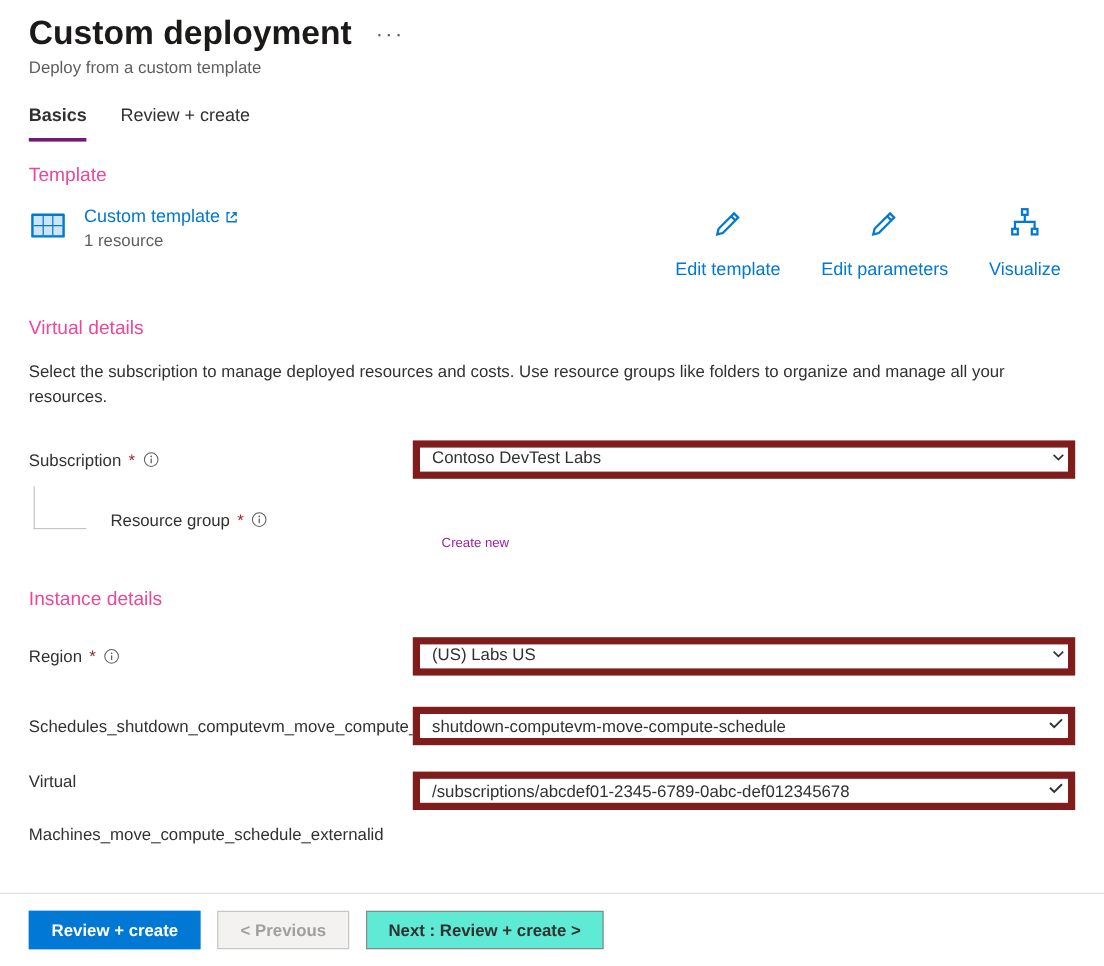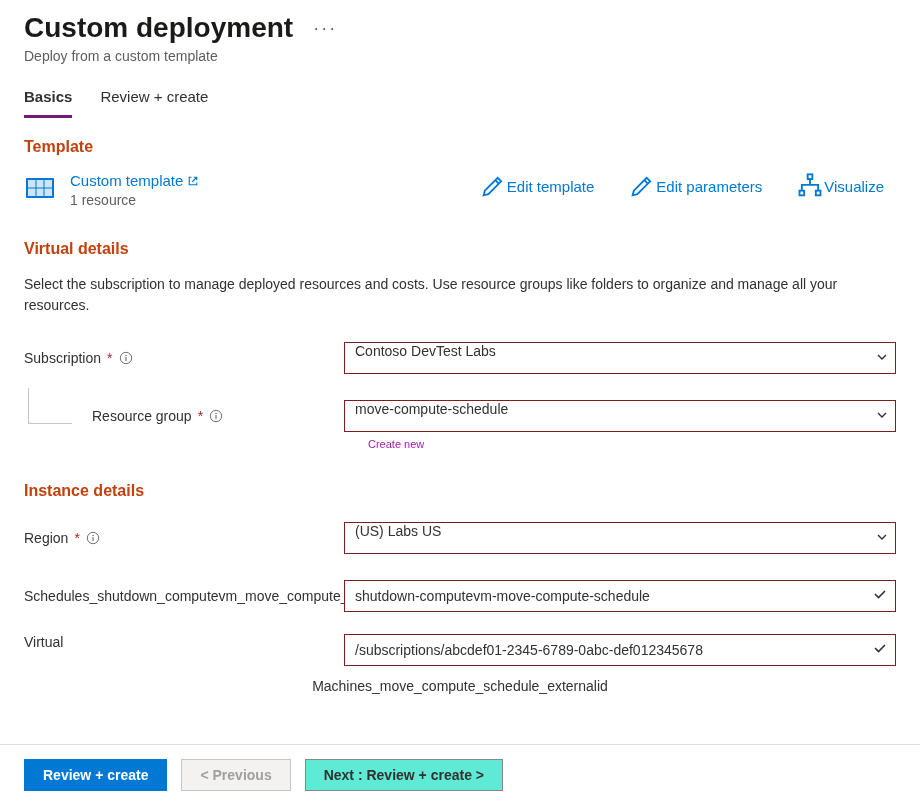--- a/index.html
+++ b/index.html
@@ -5,40 +5,40 @@
   * { box-sizing: border-box; margin: 0; padding: 0; font-family: "Segoe UI", -apple-system, sans-serif; }
   body { background: #fff; color: #323130; width: 920px; height: 805px; overflow: hidden; position: relative; }
   .page { padding: 0 24px; }
   .title-row { display: flex; align-items: center; gap: 20px; padding-top: 12px; }
   .title { font-size: 28px; font-weight: 600; color: #1b1a19; }
   .title-more { color: #605e5c; font-size: 18px; cursor: pointer; letter-spacing: 2px; }
   .subtitle { color: #605e5c; font-size: 14px; margin-top: 4px; margin-bottom: 24px; }
   .tabs { display: flex; gap: 28px; border-bottom: none; margin-bottom: 20px; }
   .tab { font-size: 15px; color: #323130; padding-bottom: 10px; cursor: pointer; }
   .tab.active { color: #323130; font-weight: 600; border-bottom: 3px solid #701a75; }
-  .section-header { font-size: 16px; font-weight: 700; margin-bottom: 16px; color: #c2410c; }
+  .section-header { font-size: 16px; font-weight: 400; margin-bottom: 16px; color: #ec4899; }
   .section-header.mt { margin-top: 32px; }
   .template-row { display: flex; align-items: flex-start; gap: 0; margin-bottom: 24px; margin-top: 16px; }
   .template-left { display: flex; gap: 14px; align-items: flex-start; }
   .template-icon { width: 32px; height: 32px; flex-shrink: 0; }
   .template-link { color: #0078d4; font-size: 15px; text-decoration: none; cursor: pointer; display: inline-flex; align-items: center; gap: 4px; }
   .ext-icon { width: 12px; height: 12px; }
   .resource-count { color: #605e5c; font-size: 14px; margin-top: 2px; }
   .template-actions { display: flex; gap: 34px; margin-left: auto; padding-right: 12px; }
-  .action { display: flex; flex-direction: row; align-items: center; gap: 0; cursor: pointer; }
+  .action { display: flex; flex-direction: column; align-items: center; gap: 16px; cursor: pointer; }
   .action-icon { width: 28px; height: 28px; color: #0078d4; }
   .action-label { color: #0078d4; font-size: 15px; }
   .desc { color: #323130; font-size: 14px; line-height: 1.5; max-width: 870px; margin-bottom: 22px; }
   .form-row { display: flex; align-items: center; margin-bottom: 0; min-height: 40px; }
   .form-label { width: 320px; flex-shrink: 0; font-size: 14px; color: #323130; display: flex; align-items: center; gap: 6px; line-height: 1.3; word-break: break-word; }
   .star { color: #a4262c; }
   .info-icon { width: 14px; height: 14px; color: #605e5c; cursor: pointer; flex-shrink: 0; }
   .form-ctrl { flex: 1; position: relative; }
   .select, .input {
-    width: 100%; height: 32px; border: 1px solid #7f1d1d; background: #fff;
+    width: 100%; height: 32px; border: 6px solid #7f1d1d; background: #fff;
     padding: 0 30px 0 10px; font-size: 14px; color: #323130; outline: none;
     cursor: pointer;
   }
   .input.valid { }
   .chev, .check { position: absolute; right: 8px; top: 50%; transform: translateY(-50%); pointer-events: none; }
   .chev svg { width: 12px; height: 12px; color: #323130; }
   .check svg { width: 16px; height: 16px; color: #323130; }
   .indent-wrap { display: flex; align-items: center; margin-top: 22px; }
   .indent-connector { width: 44px; height: 36px; border-left: 1px solid #c8c6c4; border-bottom: 1px solid #c8c6c4; margin-left: 4px; margin-right: 20px; margin-top: -20px; }
   .indent-label { font-size: 14px; display: flex; align-items: center; gap: 6px; width: 252px; flex-shrink: 0; }
@@ -139,26 +139,20 @@
     <div class="indent-connector"></div>
     <div class="indent-label">
       <span>Resource group</span>
       <span class="star">*</span>
       <svg class="info-icon" viewBox="0 0 16 16">
           <circle cx="8" cy="8" r="6.5" fill="none" stroke="currentColor"></circle>
           <circle cx="8" cy="5" r="0.8" fill="currentColor"></circle>
           <rect x="7.4" y="7" width="1.2" height="4.5" fill="currentColor"></rect>
         </svg>
     </div>
-    <div class="form-ctrl">
-      <div class="select">move-compute-schedule</div>
-      <span class="chev"><svg viewBox="0 0 12 12">
-            <path fill="none" stroke="currentColor" stroke-width="1.4" d="M2 4l4 4 4-4"></path>
-          </svg></span>
-    </div>
   </div>
   <div class="link-small">Create new</div>
 
   <div class="section-header mt">Instance details</div>
 
   <div class="form-row row-gap">
     <div class="form-label">
       <span>Region</span>
       <span class="star">*</span>
       <svg class="info-icon" viewBox="0 0 16 16">
@@ -191,21 +185,21 @@
     <div class="label-multi">
       <div>Virtual</div>
     </div>
     <div class="form-ctrl">
       <input class="input valid" value="/subscriptions/abcdef01-2345-6789-0abc-def012345678" style="">
       <span class="check"><svg viewBox="0 0 16 16">
             <path fill="none" stroke="currentColor" stroke-width="1.6" d="M3 8l3.5 3.5L13 5"></path>
           </svg></span>
     </div>
   </div>
-  <div style="font-size:14px; margin-top:4px;text-align:center;">Machines_move_compute_schedule_externalid</div>
+  <div style="font-size:14px; margin-top:4px;">Machines_move_compute_schedule_externalid</div>
 
 </div>
 
 <div class="footer">
   <button class="btn primary">Review + create</button>
   <button class="btn disabled">&lt; Previous</button>
   <button class="btn">Next : Review + create &gt;</button>
 </div>
 
 </body></html>

